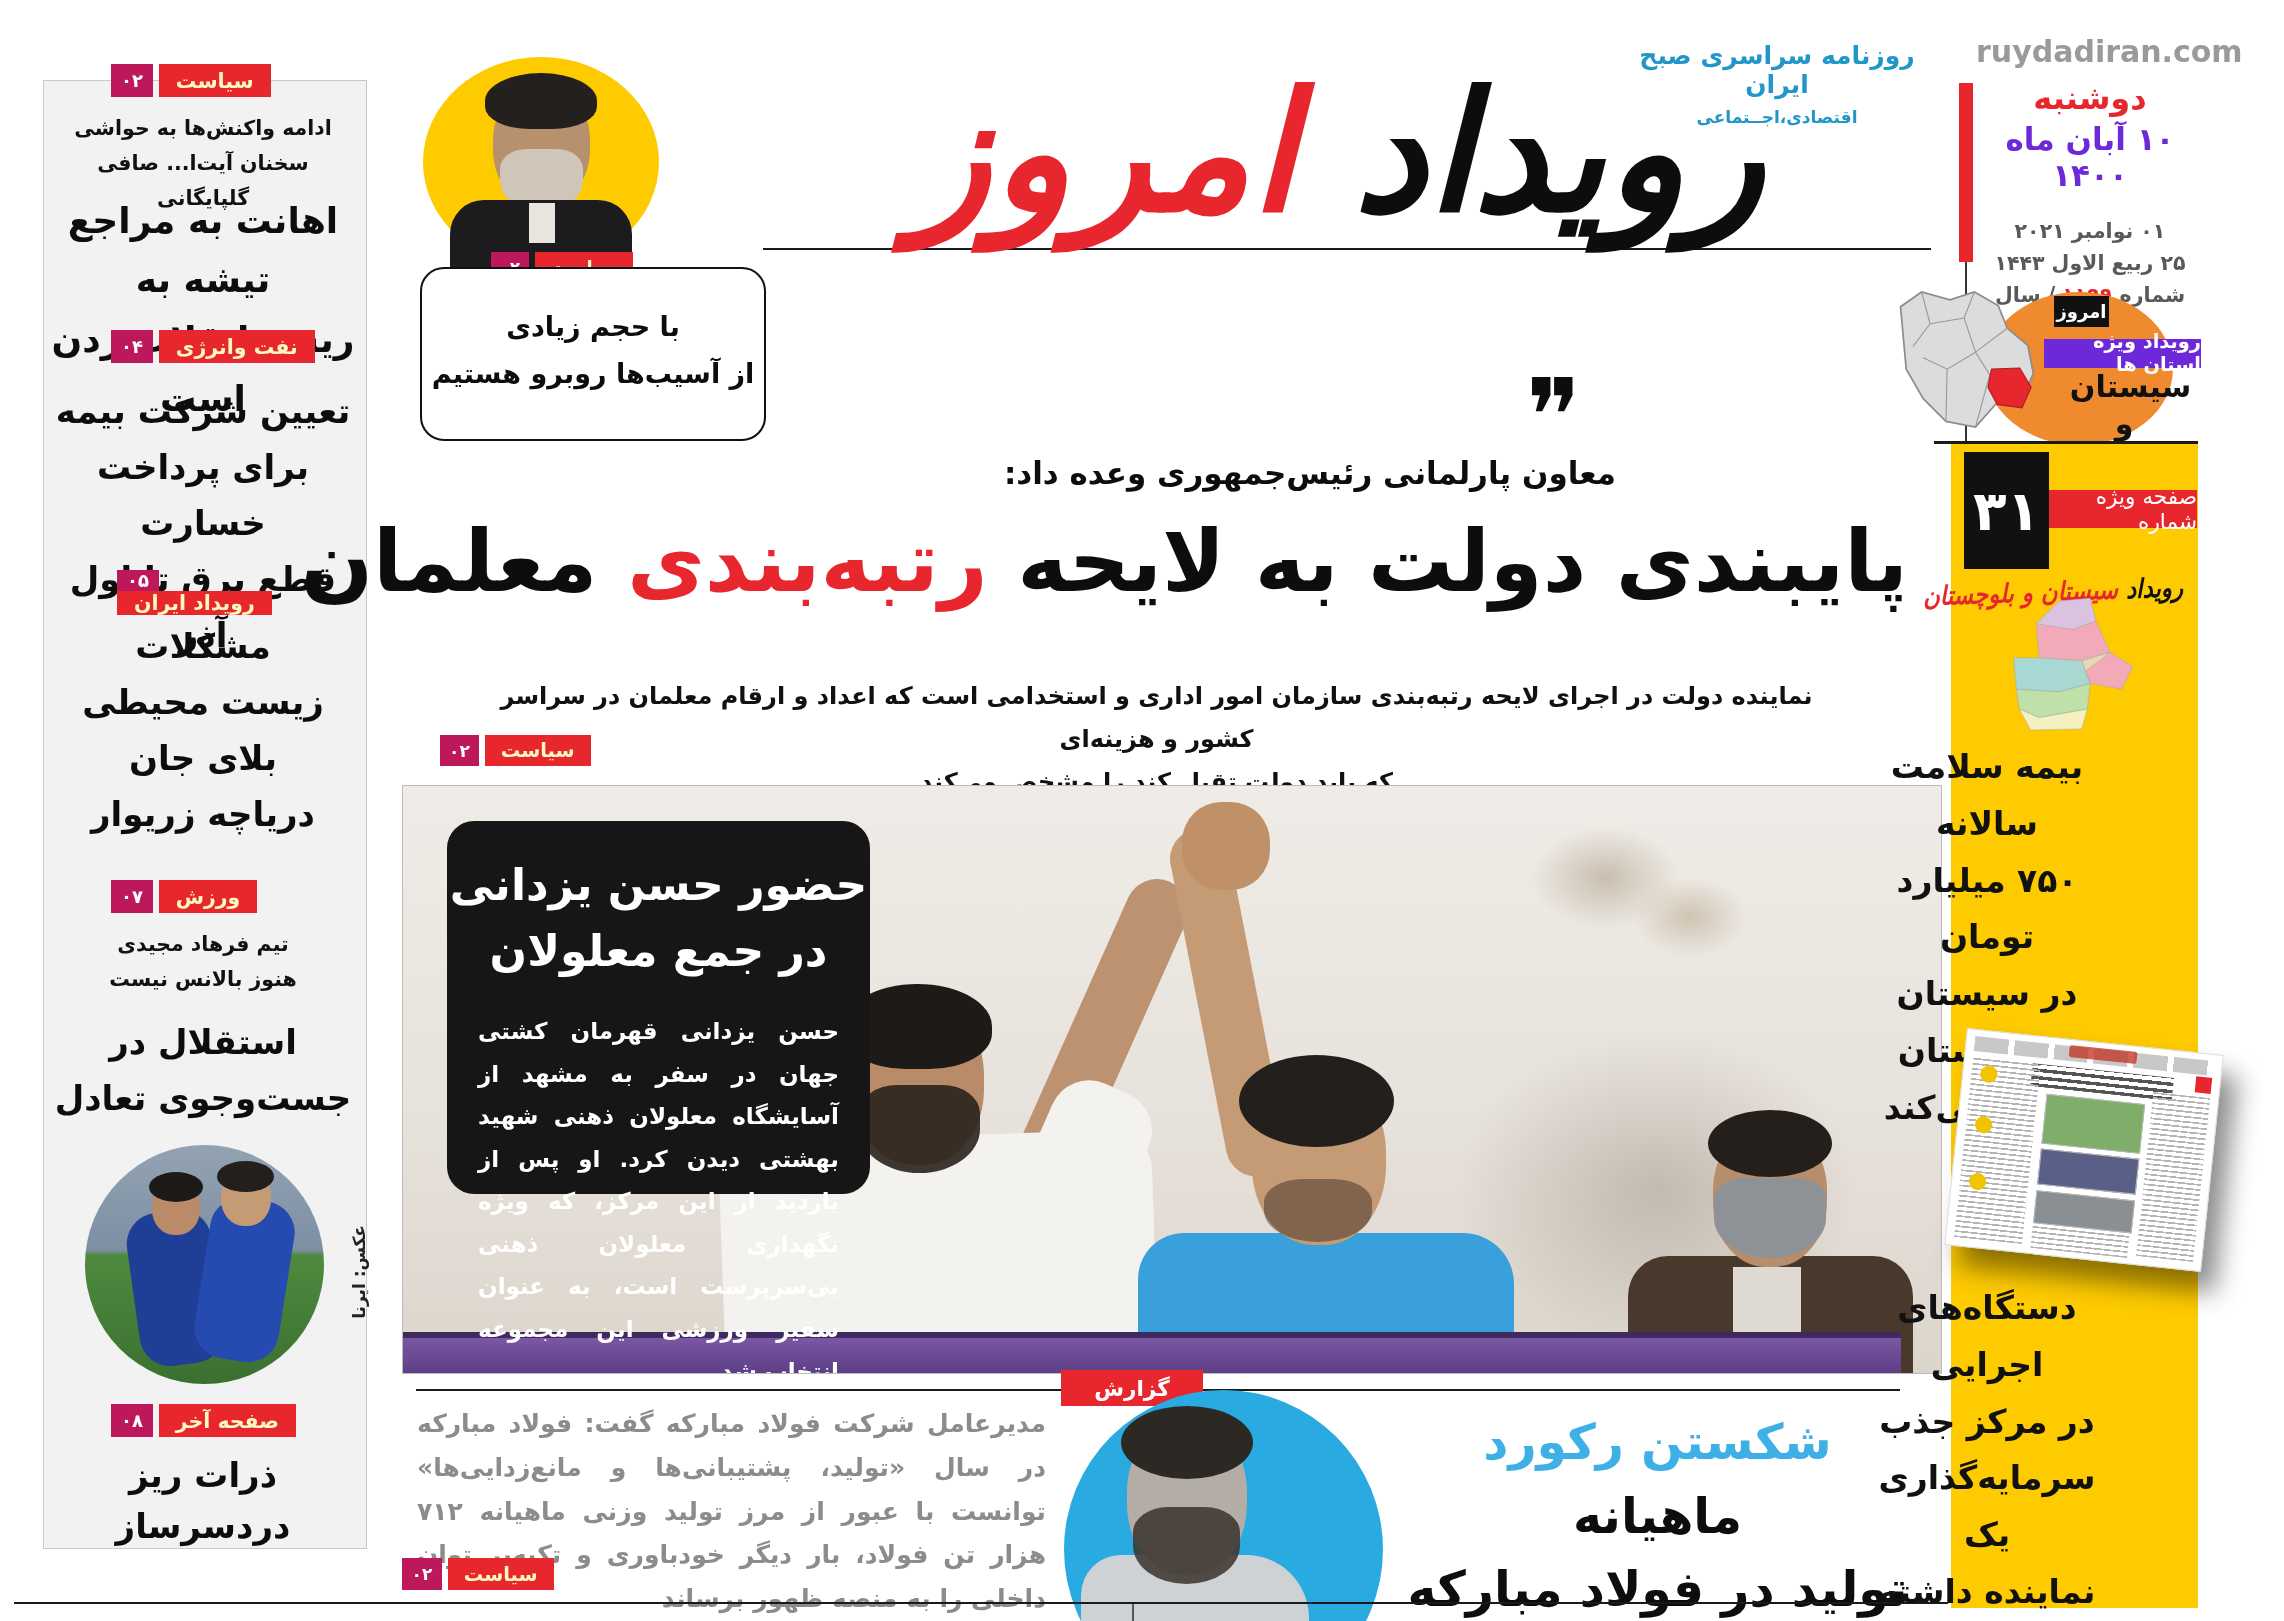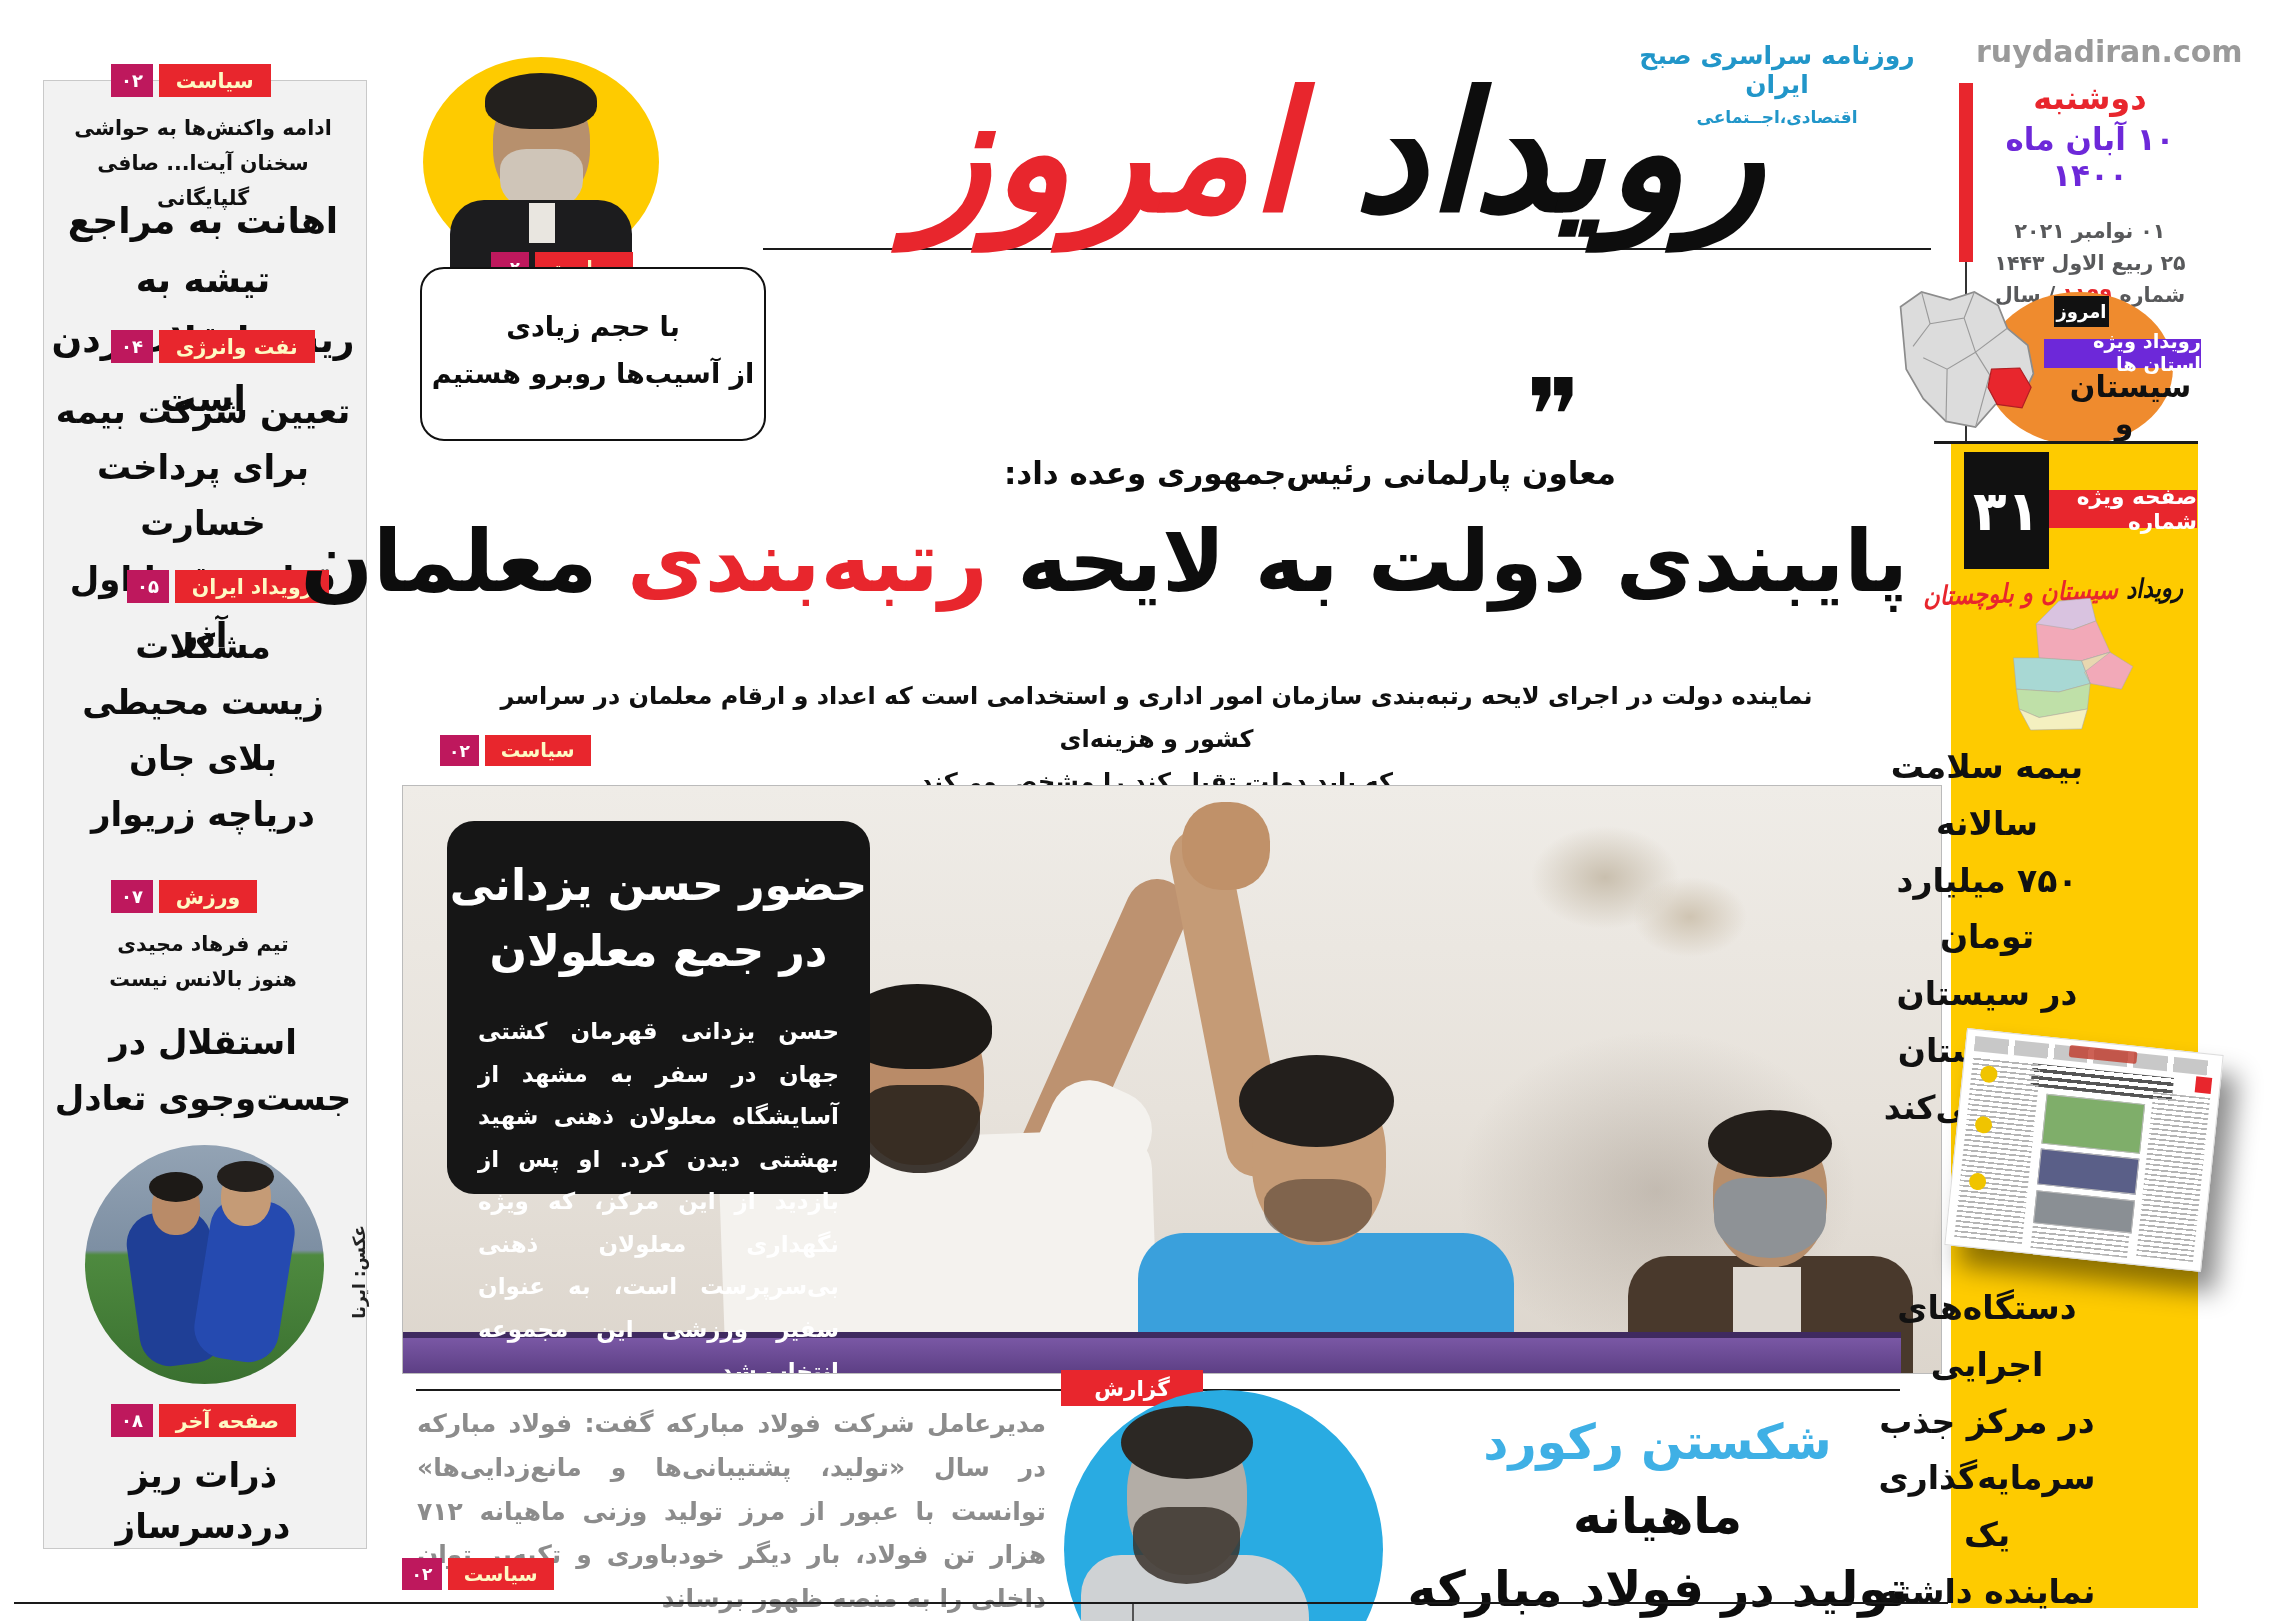--- a/index.html
+++ b/index.html
@@ -45,21 +45,21 @@
   <div class="tag" style="left:111px;top:330px;">
     <span class="num">۰۴</span>
     <span class="label">نفت وانرژی</span>
   </div>
   <div class="abs sb-head" style="top:383px;">
     <div>تعیین شرکت بیمه</div>
       <div>برای پرداخت خسارت</div>
       <div>قطع برق تا اول آذر</div>
   </div>
 
-  <div class="tag" style="left:127px;top:570px;">
+  <div class="tag" style="left:117px;top:570px;flex-direction:column;">
     <span class="num">۰۵</span>
     <span class="label">رویداد ایران</span>
   </div>
   <div class="abs sb-head" style="top:618px;">
     <div>مشکلات</div>
       <div>زیست محیطی</div>
     <div>بلای جان</div>
       <div>دریاچه زریوار</div>
   </div>
 
@@ -222,21 +222,21 @@
     <path d="M178,150 L228,148 L248,182 L232,218 L188,212 L172,182 Z" fill="#e8262d" stroke="#b01e22" stroke-width="2"></path>
   </svg>
   <div class="abs" style="left:2054px;top:296px;width:55px;height:31px;background:#111;color:#fff;display:flex;align-items:center;justify-content:center;font-size:18px;font-weight:bold;">امروز</div>
   <div class="abs" style="left:2044px;top:339px;width:157px;height:28.5px;background:#6d28d9;color:#fff;display:flex;align-items:center;justify-content:center;font-size:19.4px;font-weight:bold;">رویداد ویژه استان ها</div>
   <div class="abs c b" style="left:2068px;top:369px;width:125px;font-size:30px;color:#111;">سیستان</div>
   <div class="abs c b" style="left:2050px;top:406px;width:148px;font-size:30px;color:#111;">و بلوچستان</div>
 
   <div class="abs hairline" style="left:1934px;top:441px;width:264px;height:2.8px;"></div>
   <div class="abs" style="left:1951px;top:444px;width:247px;height:1164px;background:#fecb00;"></div>
   <div class="abs" style="left:1964px;top:452px;width:85px;height:117px;background:#111;color:#fff;display:flex;align-items:center;justify-content:center;font-size:55px;font-weight:bold;">۳۱</div>
-  <div class="abs" style="left:2049px;top:490px;width:148px;height:38px;background:#e8262d;color:#fff;display:flex;align-items:center;justify-content:center;font-size:21.6px;font-weight:bold;">صفحه ویژه شماره</div>
+  <div class="abs" style="left:2049px;top:490px;width:148px;height:38px;background:#e8262d;color:#fff;display:flex;align-items:center;justify-content:center;font-size:21.6px;font-weight:normal;">صفحه ویژه شماره</div>
   <div class="abs c" style="left:1947px;top:576px;width:251px;font-size:26px;font-weight:bold;font-style:italic;white-space:nowrap;transform:rotate(-2deg) scaleX(.88);">
     <span style="color:#111;">رویداد </span><span style="color:#e8262d;">سیستان و بلوچستان</span>
   </div>
 
   <svg class="abs" style="left:2005px;top:598px;" width="142" height="134" viewBox="0 0 250 235">
     <path d="M95,5 L150,0 L160,40 L120,55 L70,80 L55,45 Z" fill="#d9c3e0" stroke="#aaa"></path>
     <path d="M55,45 L120,55 L160,40 L185,95 L135,110 L60,105 Z" fill="#f2a9b8" stroke="#aaa"></path>
     <path d="M135,110 L185,95 L225,120 L205,160 L150,150 Z" fill="#f2a9b8" stroke="#aaa"></path>
     <path d="M15,105 L60,105 L135,110 L150,150 L95,165 L20,160 Z" fill="#a8d8d4" stroke="#aaa"></path>
     <path d="M135,110 L150,150 L140,130 L185,95 Z" fill="#e8d7b0" stroke="#aaa"></path>

